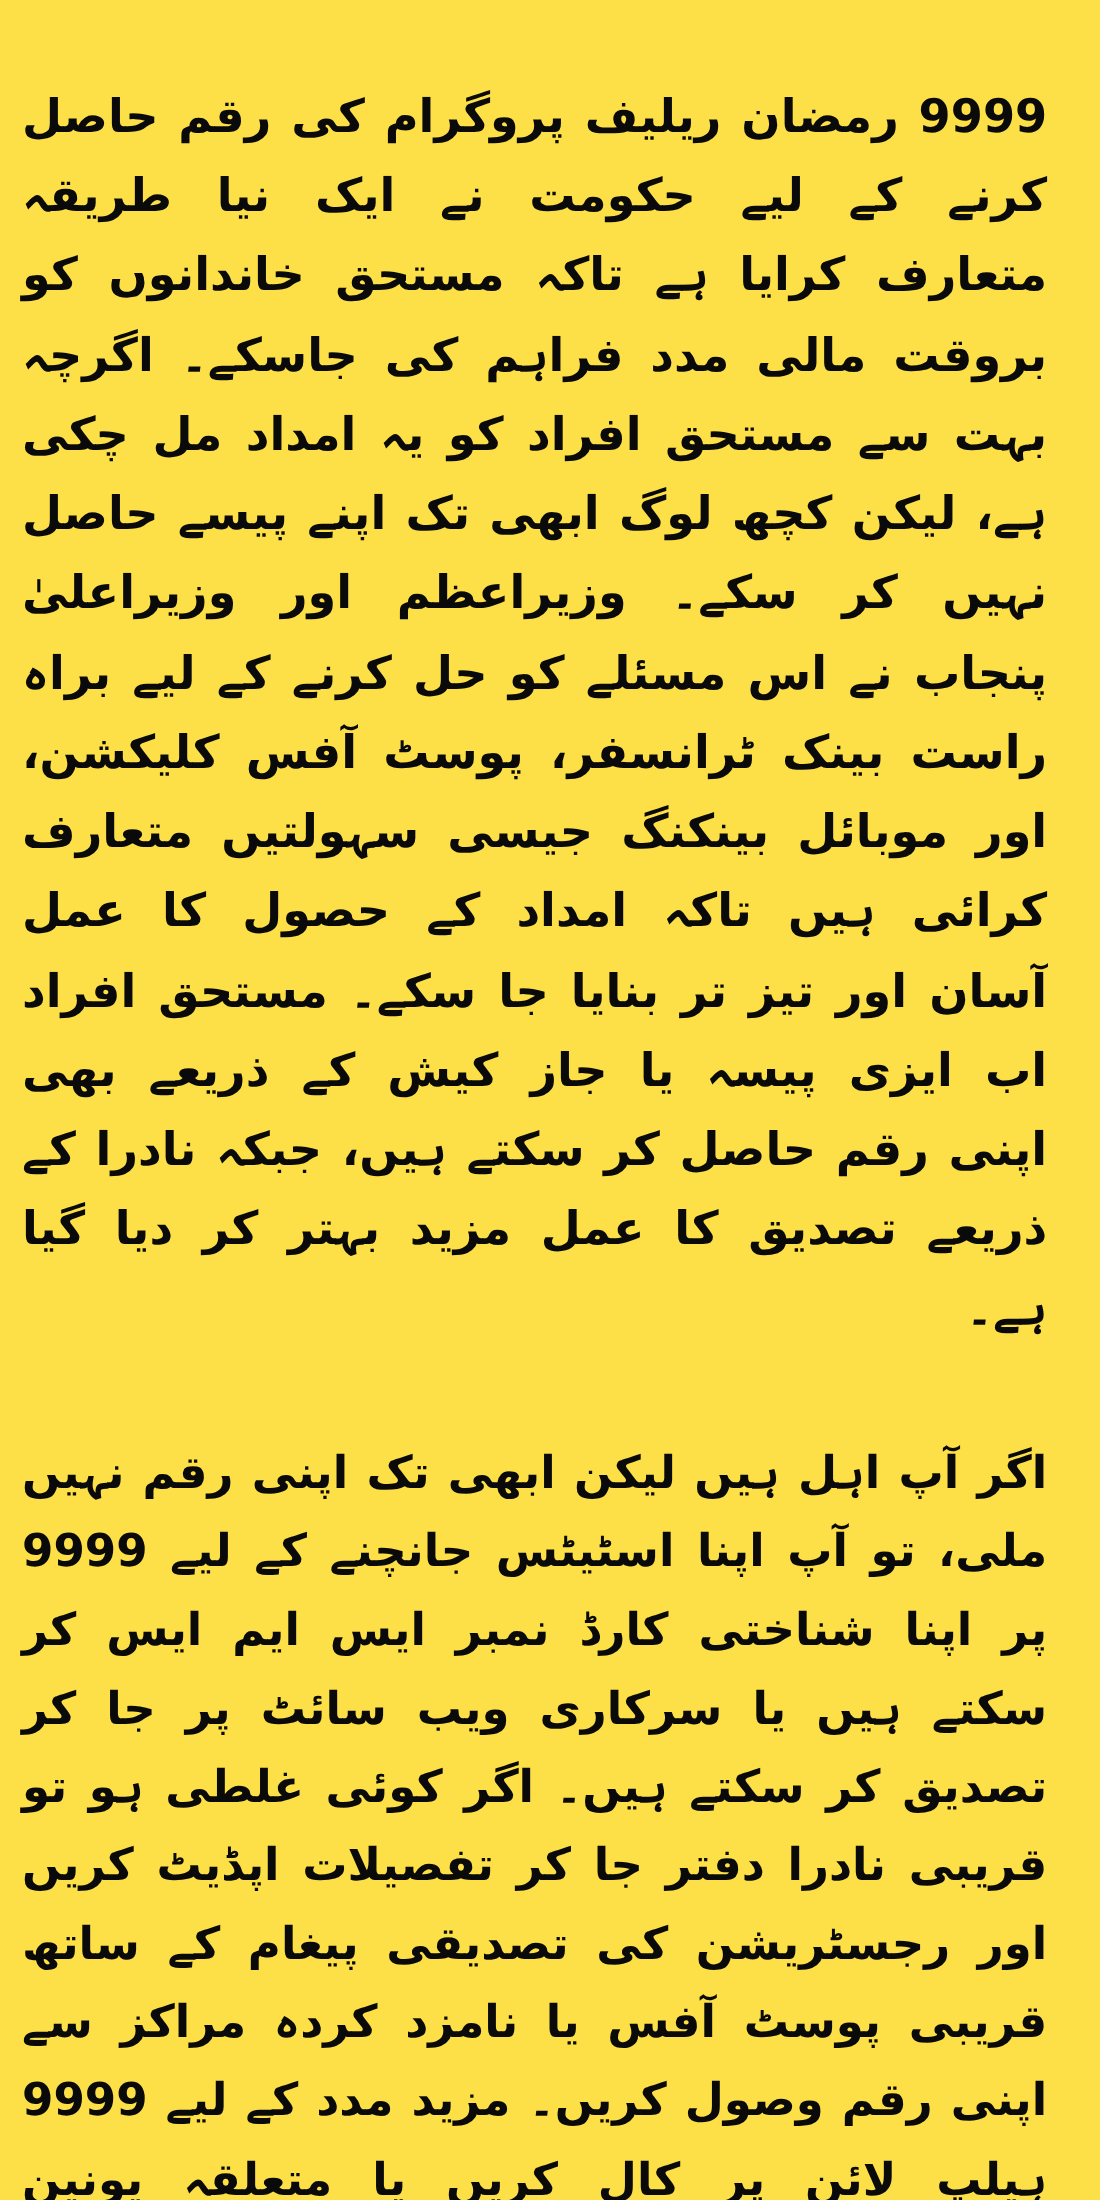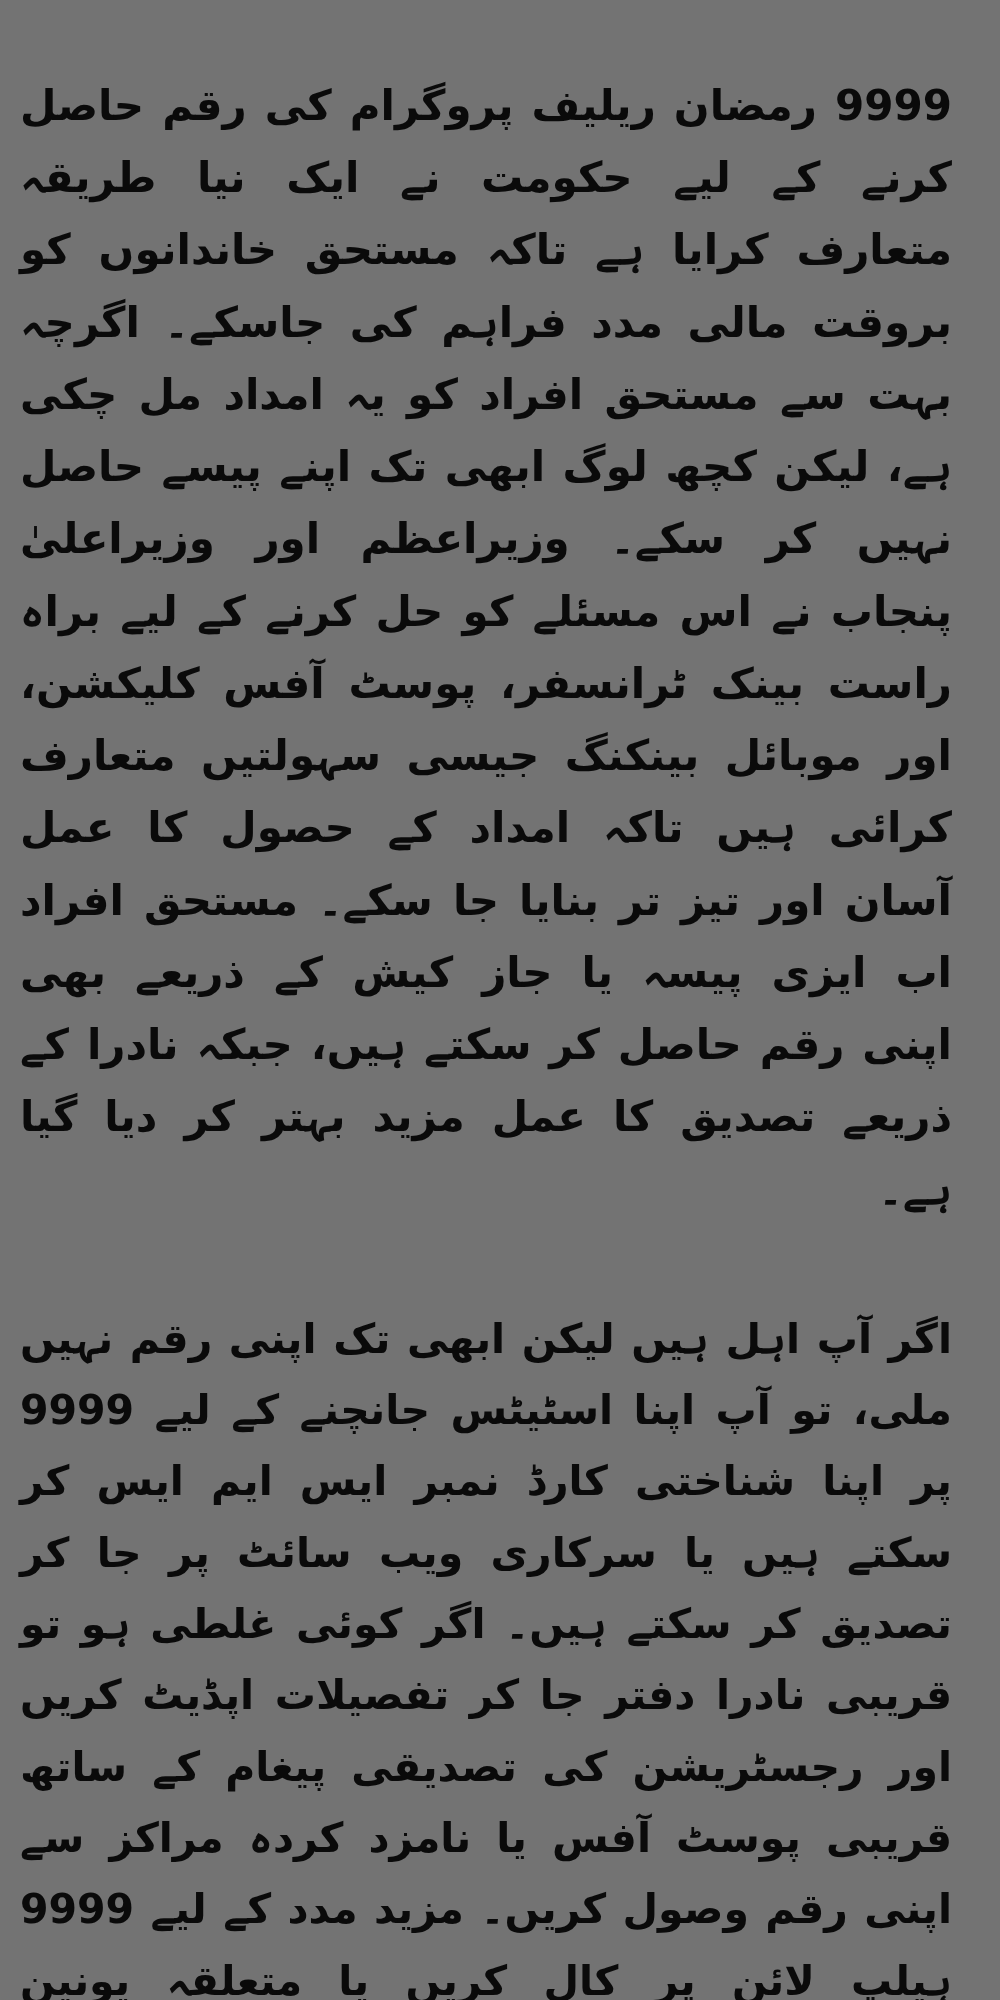--- a/index.html
+++ b/index.html
@@ -10,21 +10,21 @@
   body {
     width: 1000px;
     height: 2000px;
     overflow: hidden;
     font-family: "DejaVu Sans", sans-serif;
   }
   .page {
     box-sizing: border-box;
     width: 1000px;
     height: 2000px;
-    background: #737373;
+    background: #fde047;
     padding: 70px 48px 40px 20px;
     display: flex;
     flex-direction: column;
   }
   .article {
     direction: rtl;
     text-align: justify;
     text-align-last: right;
   }
   .para {

